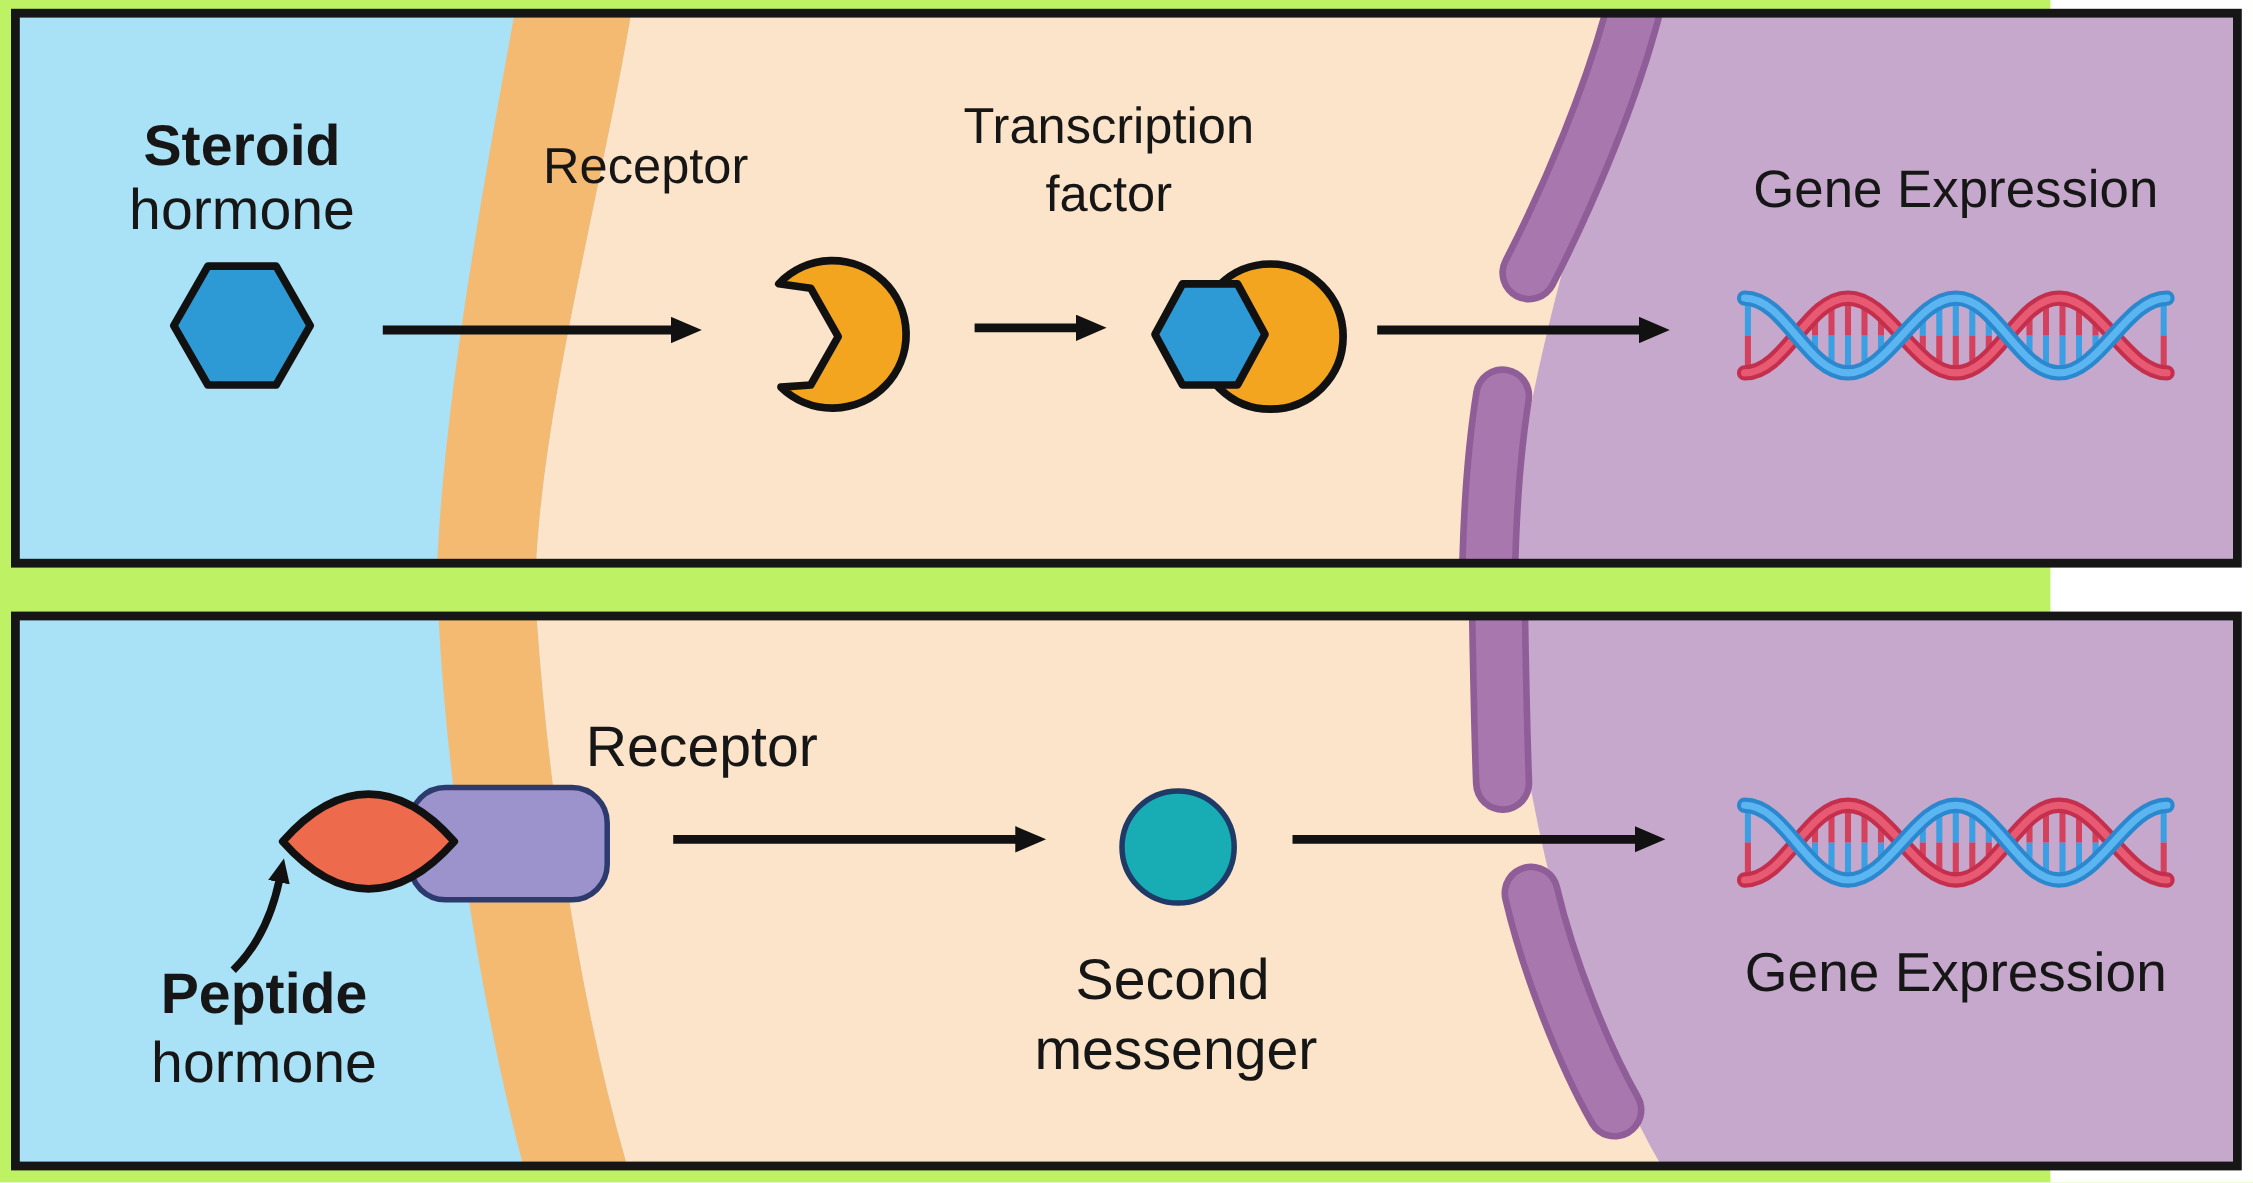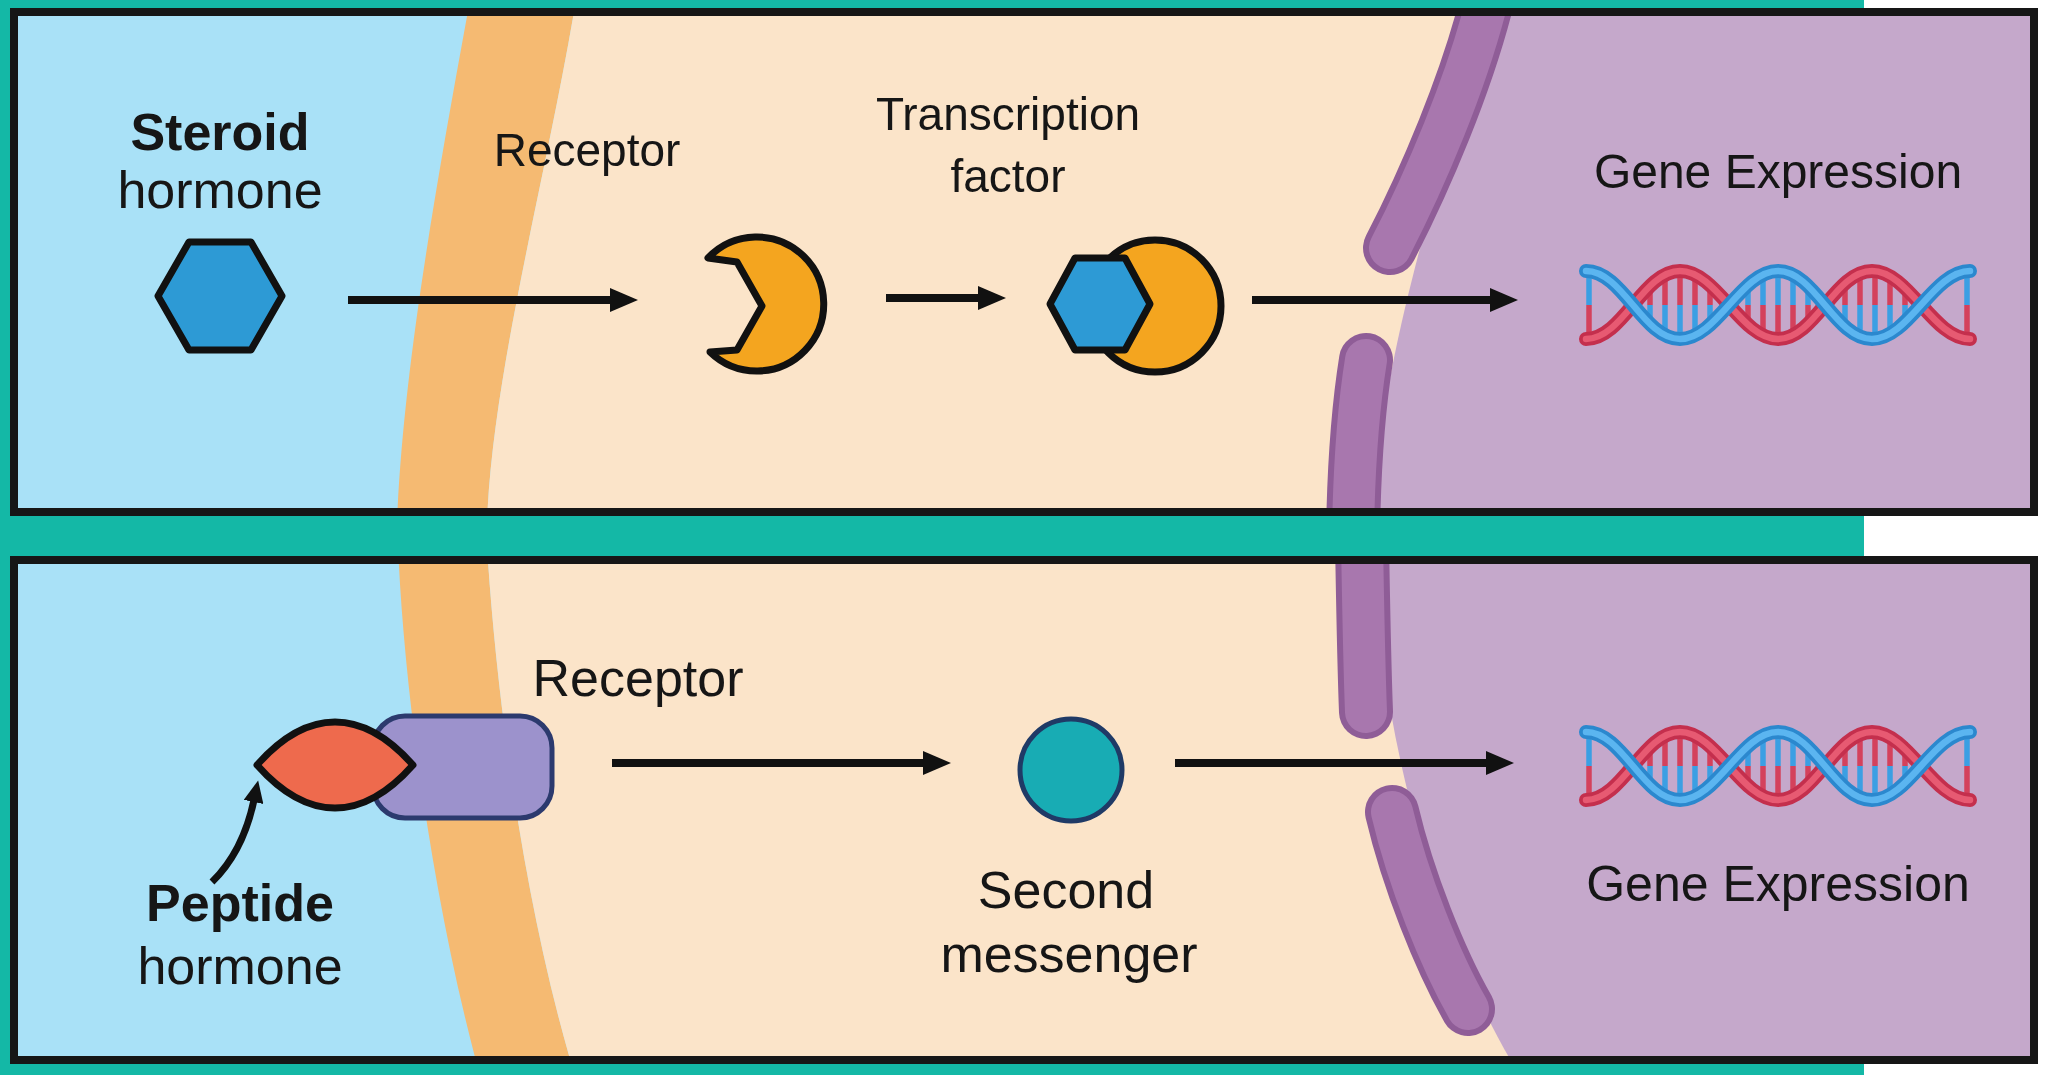--- a/index.html
+++ b/index.html
@@ -1,16 +1,16 @@
 <!DOCTYPE html>
 <html><head>
 <meta charset="utf-8">
 <style>
   html,body{margin:0;padding:0;background:#ffffff;}
-  .stage{width:1864px;height:1075px;position:relative;background:#14b8a6;}
+  .stage{width:1864px;height:1075px;position:relative;background:#bef264;}
   svg{display:block;}
   text{font-family:"Liberation Sans", sans-serif;fill:#161616;}
   .t46{font-size:46px;}
   .t48{font-size:48px;}
   .t50{font-size:50px;}
   .t52{font-size:52px;}
   .bold{font-weight:700;}
   .mid{text-anchor:middle;}
 </style>
 </head>

